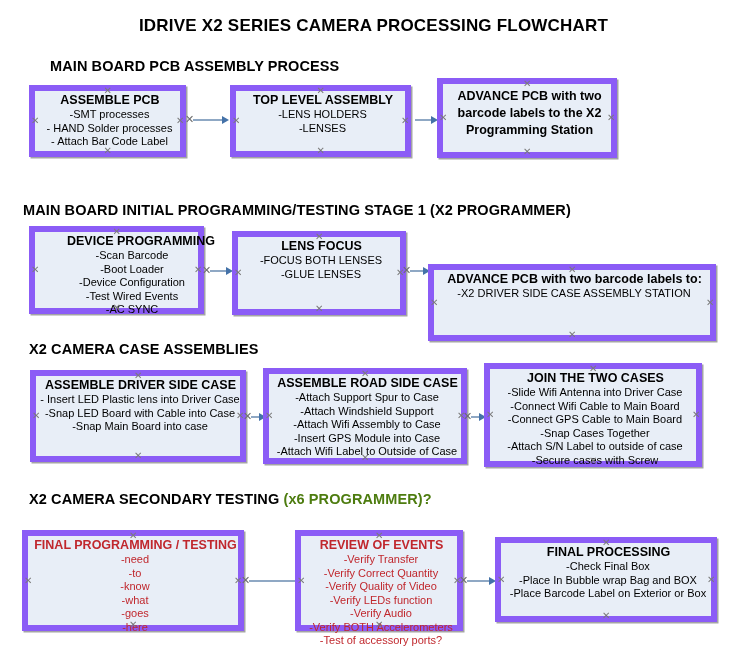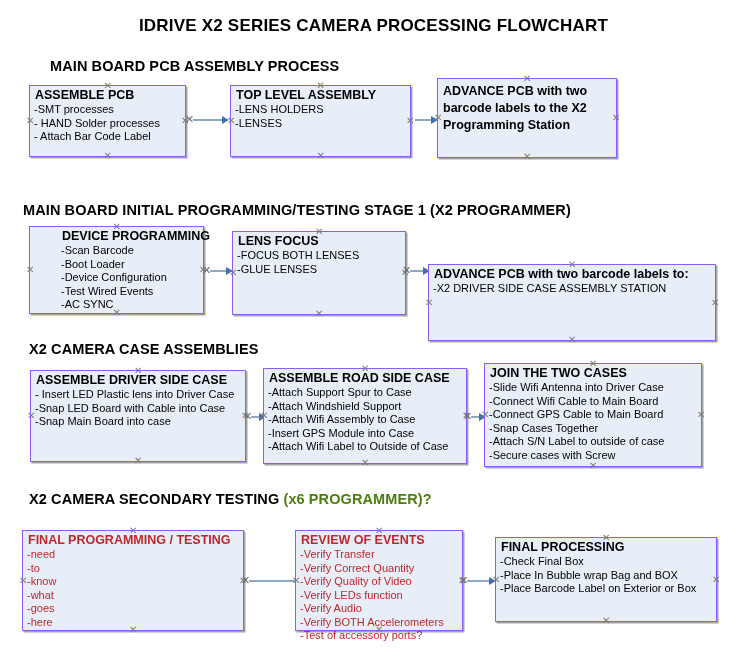--- a/index.html
+++ b/index.html
@@ -35,23 +35,24 @@
     white-space: nowrap;
   }
   .section-header .accent {
     color: #4d7c0f;
   }
 
   
   .node {
     position: absolute;
     background: #e8eef7;
-    border: 1px solid #8b5cf6;
+    border: 6px solid #8b5cf6;
     box-sizing: border-box;
     box-shadow: 1.5px 1.5px 0 rgba(90,90,90,0.55);
+    text-align: center;
   }
   .node .node-title {
     font-size: 12.5px;
     font-weight: bold;
     line-height: 14px;
     padding: 2px 0 1px 5px;
     white-space: nowrap;
   }
   .node .node-line {
     font-size: 11px;

